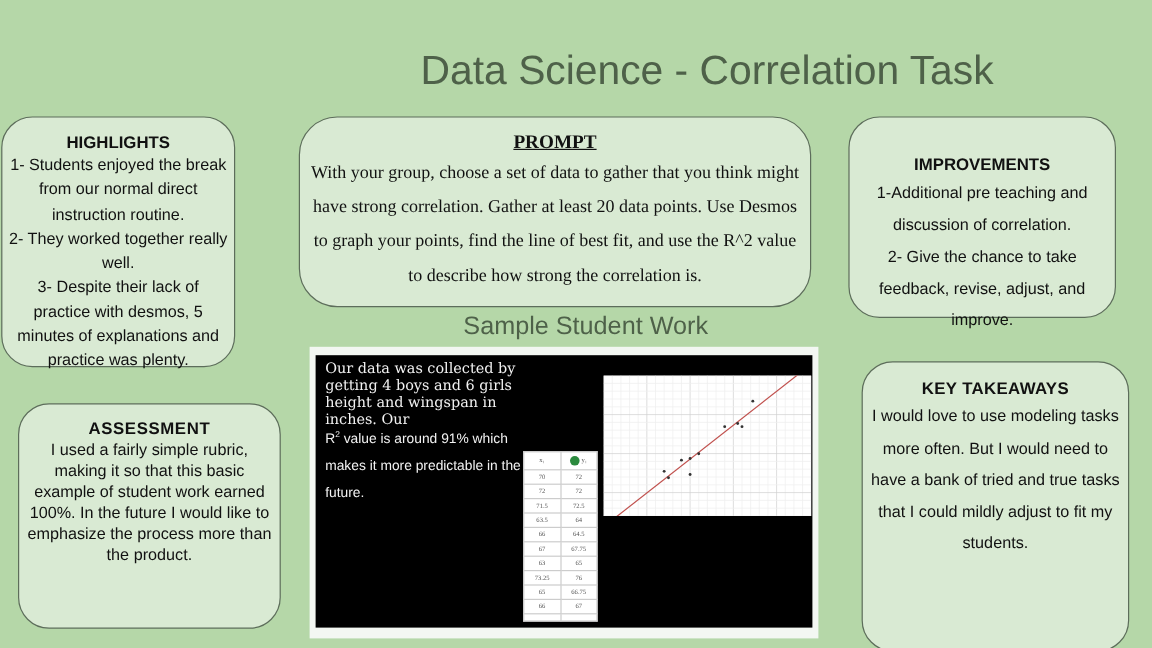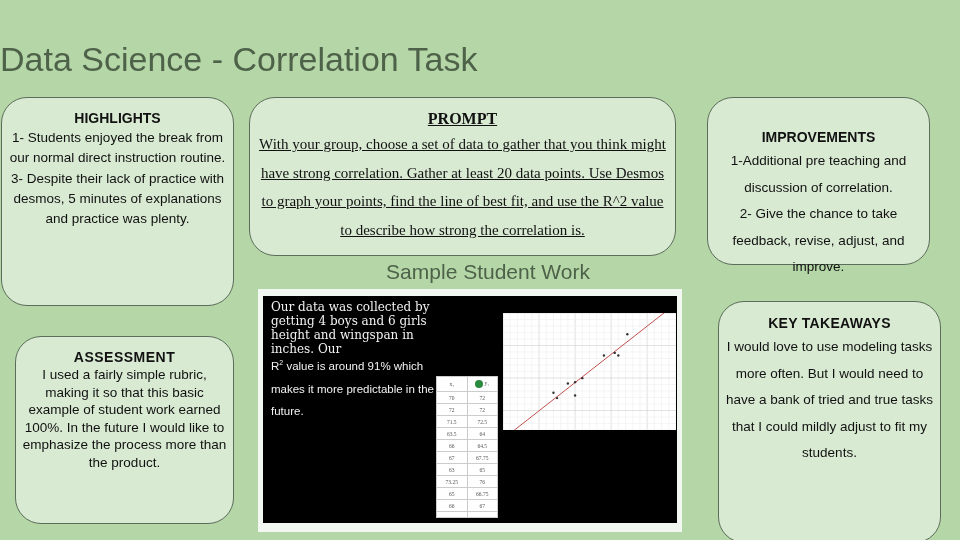--- a/index.html
+++ b/index.html
@@ -5,45 +5,45 @@
   * { box-sizing: border-box; margin: 0; padding: 0; }
   html, body { width: 960px; height: 540px; overflow: hidden; }
   body {
     background: #b5d7a8;
     font-family: "Liberation Sans", sans-serif;
     position: relative;
     color: #111;
   }
   .title {
     position: absolute; left: 0; top: 40px; width: 828px;
-    text-align: left; font-size: 34px; color: #4e6149;
+    text-align: right; font-size: 34px; color: #4e6149;
   }
   .card {
     position: absolute;
     background: #d9ead3;
     border: 1px solid #5d6d5b;
     border-radius: 26px;
     text-align: center;
     color: #111;
   }
   .card h3 { font-size: 14px; font-weight: bold; }
   .card p { font-size: 13.5px; }
 
-  #highlights { left: 1px; top: 97px; width: 233px; height: 209px; padding-top: 10px; }
+  #highlights { left: 1px; top: 97px; width: 195px; height: 209px; padding-top: 10px; }
   #highlights h3 { line-height: 20px; }
   #highlights p { line-height: 20.3px; padding: 0 4px; }
 
-  #prompt { left: 249px; top: 97px; width: 427px; height: 159px; padding-top: 10px; }
+  #prompt { left: 249px; top: 97px; width: 427px; height: 159px; padding-top: 10px; border-radius: 32px; }
   #prompt h3 {
     font-family: "Liberation Serif", serif; font-size: 16px;
     text-decoration: underline; line-height: 22px;
   }
   #prompt p {
     font-family: "Liberation Serif", serif; font-size: 15px;
-    line-height: 28.5px; padding: 0 6px; text-decoration: underline;
+    line-height: 28.5px; padding: 0 6px;
   }
 
   #improvements { left: 707px; top: 97px; width: 223px; height: 168px; padding-top: 12px; }
   #improvements h3 { line-height: 22px; margin-top: 16px; }
   #improvements p { line-height: 26.5px; padding: 0 4px; }
 
   #assessment { left: 15px; top: 336px; width: 219px; height: 188px; padding-top: 12px; }
   #assessment h3 { line-height: 17px; letter-spacing: 0.5px; }
   #assessment p { line-height: 17.6px; padding: 0 6px; }
 
@@ -90,20 +90,21 @@
   }
 </style>
 </head>
 <body>
 
 <div class="title">Data Science - Correlation Task</div>
 
 <div class="card" id="highlights">
   <h3>HIGHLIGHTS</h3>
   <p>1- Students enjoyed the break from our normal direct instruction routine.</p>
+  <p>2- They worked together really well.</p>
   <p>3- Despite their lack of practice with desmos, 5 minutes of explanations and practice was plenty.</p>
 </div>
 
 <div class="card" id="prompt">
   <h3>PROMPT</h3>
   <p>With your group, choose a set of data to gather that you think might have strong correlation. Gather at least 20 data points. Use Desmos to graph your points, find the line of best fit, and use the R^2 value to describe how strong the correlation is.</p>
 </div>
 
 <div class="card" id="improvements">
   <h3>IMPROVEMENTS</h3>

